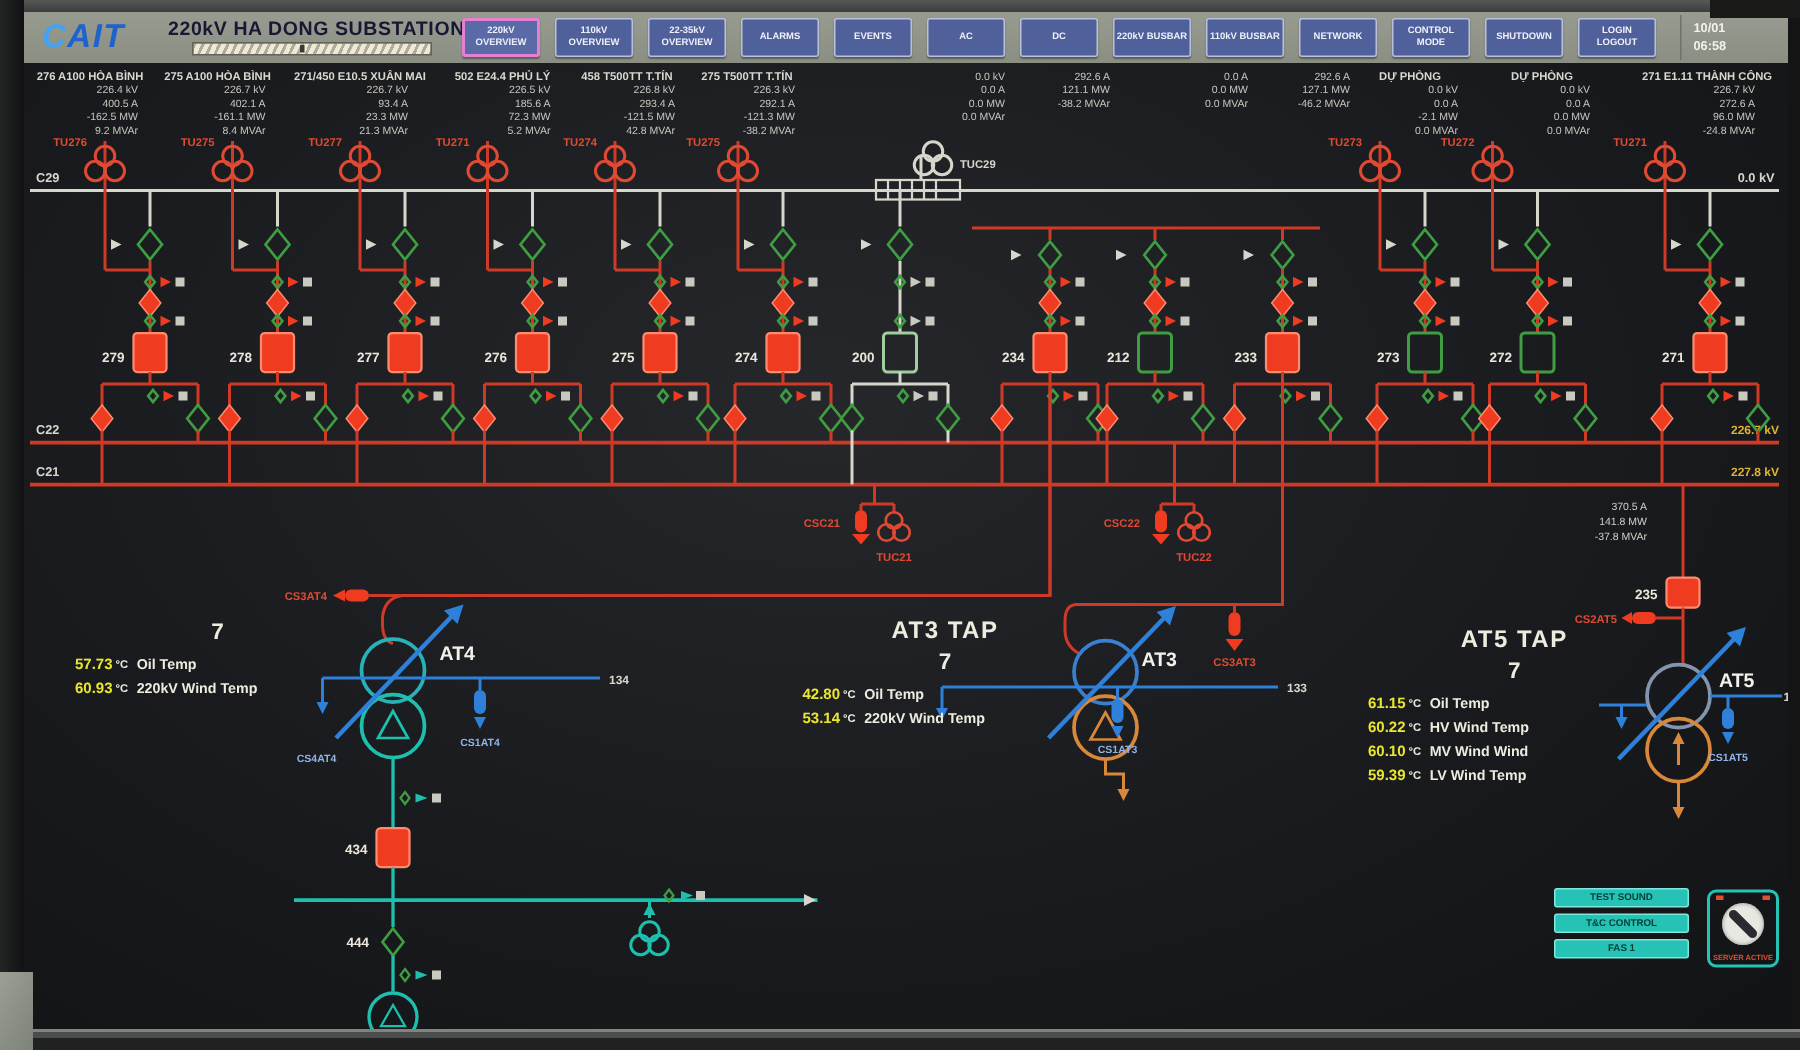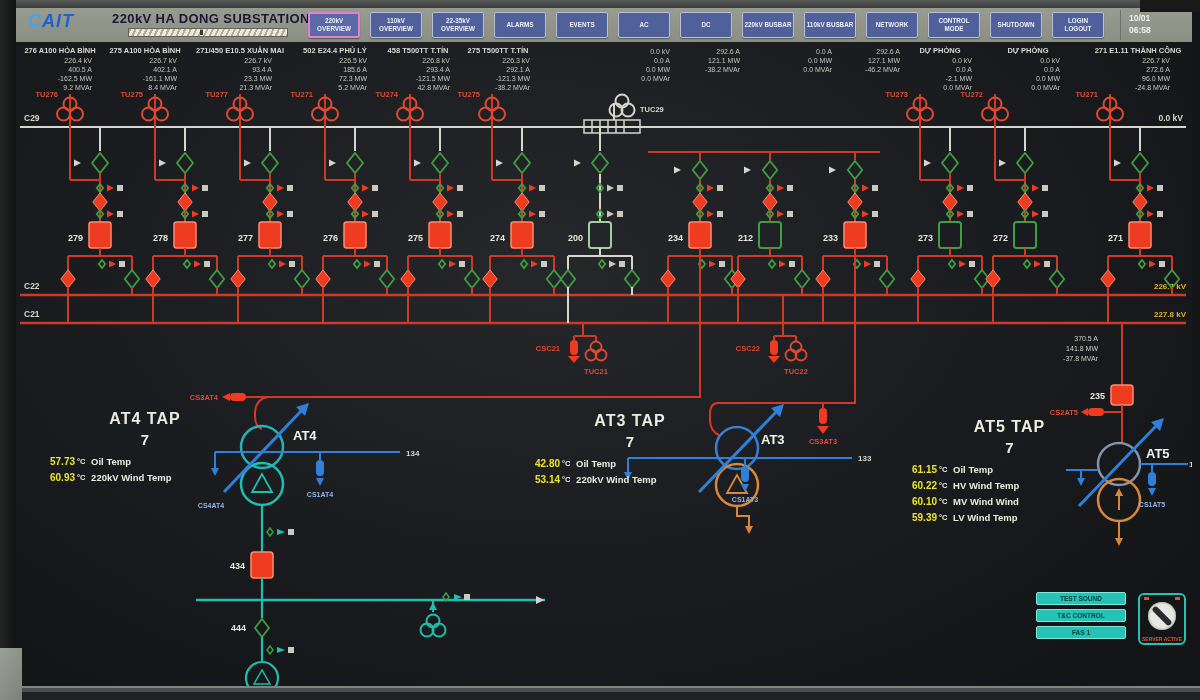--- a/index.html
+++ b/index.html
@@ -11,21 +11,21 @@
   #bezel-top { left:0; top:0; width:1200px; height:8px; background:linear-gradient(#565955,#3a3d3b); }
   #bezel-left { left:0; top:0; width:16px; height:700px; background:linear-gradient(90deg,#232424,#121214); }
   #bezel-right { left:1192px; top:0; width:8px; height:700px; background:#141416; }
   #bezel-bottom { left:0; top:686px; width:1200px; height:14px;
     background:linear-gradient(#80847e 0 2px, #4a4d4b 2px 6px, #1f2123 6px 100%); }
   #desk-corner { left:0; top:648px; width:22px; height:52px; background:linear-gradient(120deg,#9aa095,#7d827a); z-index:41; }
   #corner-shadow { left:1140px; top:0; width:60px; height:12px; background:#191a18; z-index:42; }
 
   
   #header { position:absolute; left:16px; top:8px; width:1176px; height:34px; background:linear-gradient(#979b90,#8a8e83); z-index:5; }
-  #logo { position:absolute; left:12px; top:3px; font-style:italic; font-weight:900; font-size:18px; letter-spacing:1px; color:#1e62d0; }
+  #logo { position:absolute; left:12px; top:3px; font-style:italic; font-weight:900; font-size:22px; letter-spacing:1px; color:#1e62d0; }
   #logo .logo-c { color:#43a3f2; }
   #title-wrap { position:absolute; left:96px; top:3px; width:192px; text-align:center; }
   #page-title { font-size:13px; font-weight:bold; color:#181834; letter-spacing:.4px; white-space:nowrap; }
   #title-hatch { position:relative; margin:2px auto 0; width:160px; height:9px; border:1px solid #62625a;
     background:repeating-linear-gradient(115deg,#b0ac9c 0 2px,#efe9d6 2px 5px); }
   #title-hatch .notch { position:absolute; left:45%; top:1px; width:3px; height:5px; background:#3a3a34; }
   #header-buttons { position:absolute; left:292px; top:4px; display:flex; gap:10px; }
   .hbtn { width:52px; height:26px; display:flex; align-items:center; justify-content:center; text-align:center;
     background:#50609a; color:#eef0fa; font-size:6.3px; font-weight:bold; line-height:1.2;
     border:1px solid #b9c2da; border-radius:2px; padding:1px; cursor:pointer;
@@ -757,21 +757,20 @@
       <path d="M1152 464 V472" stroke="#2f80d8" stroke-width="2"></path>
       <rect x="1148" y="472" width="8" height="14" rx="4" fill="#2f80d8"></rect>
       <polygon points="1148,488 1156,488 1152,496" fill="#2f80d8"></polygon>
       <text x="1152" y="507" text-anchor="middle" class="svg-lbl blu">CS1AT5</text>
       <path d="M1119 521 V538" stroke="#d8883a" stroke-width="2"></path>
       <polygon points="1115,538 1123,538 1119,546" fill="#d8883a"></polygon>
     </g>
   </svg>
 
   <div class="tap-block" style="left:40px; top:410px; width:210px;">
-    <div class="tap-title">AT4 TAP</div>
     <div class="tap-num">7</div>
     <div class="temp-rows">
         <div class="temp-row"><span class="temp-v">57.73</span><span class="temp-u">°C</span> <span class="temp-l">Oil Temp</span></div>
         <div class="temp-row"><span class="temp-v">60.93</span><span class="temp-u">°C</span> <span class="temp-l">220kV Wind Temp</span></div>
       </div>
   </div>
   <div class="tap-block" style="left:525px; top:412px; width:210px;">
     <div class="tap-title">AT3 TAP</div>
     <div class="tap-num">7</div>
     <div class="temp-rows">

